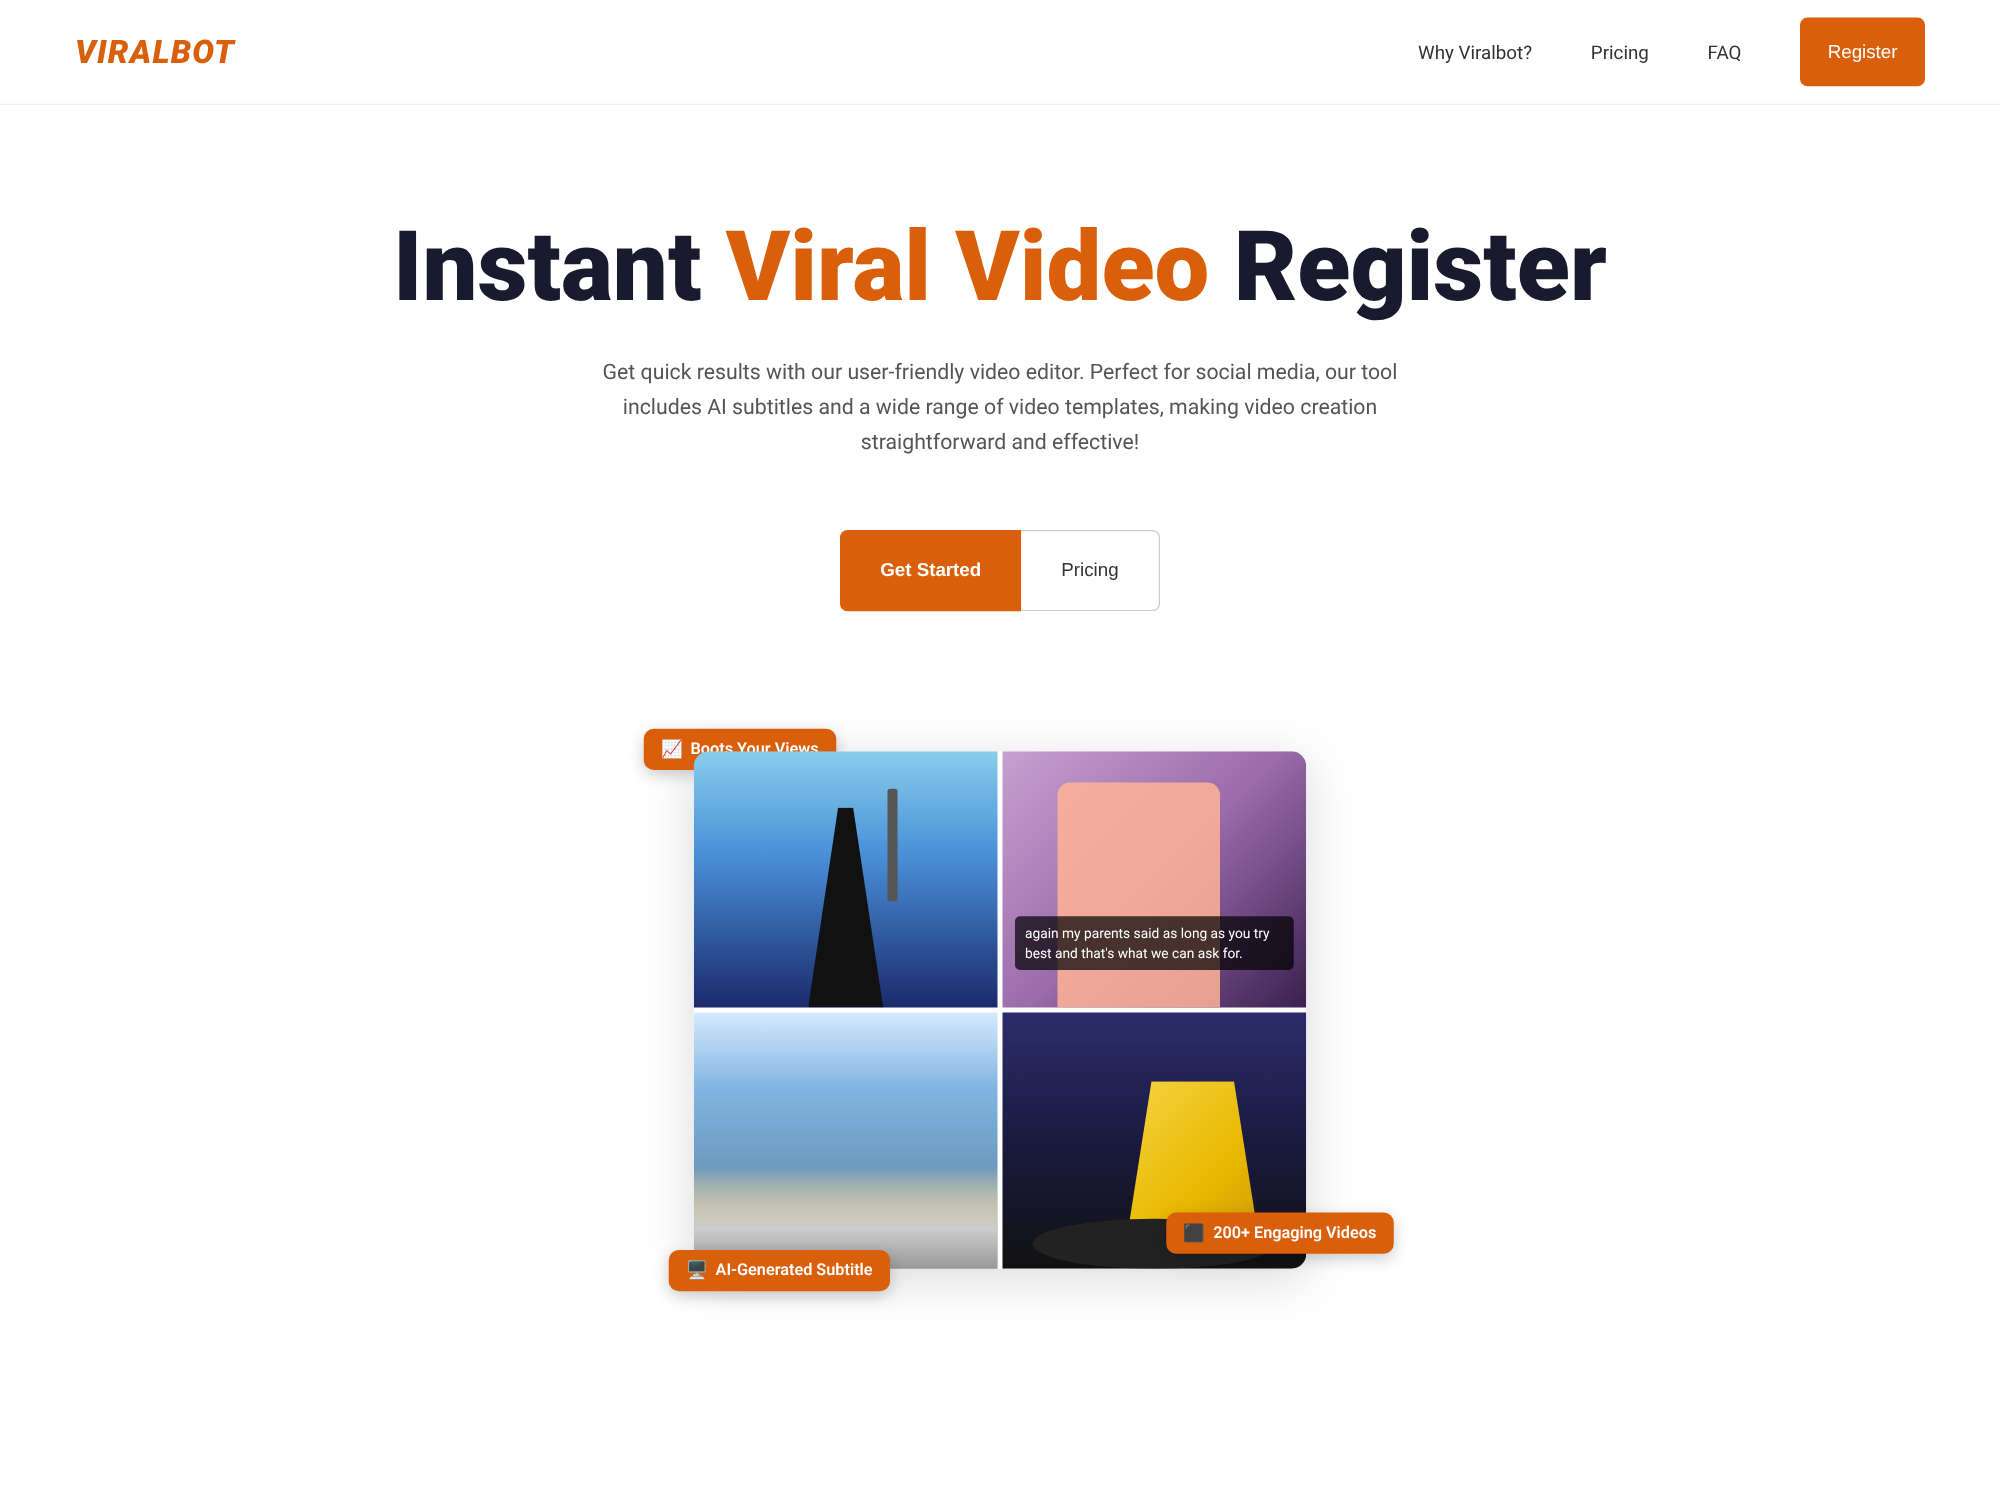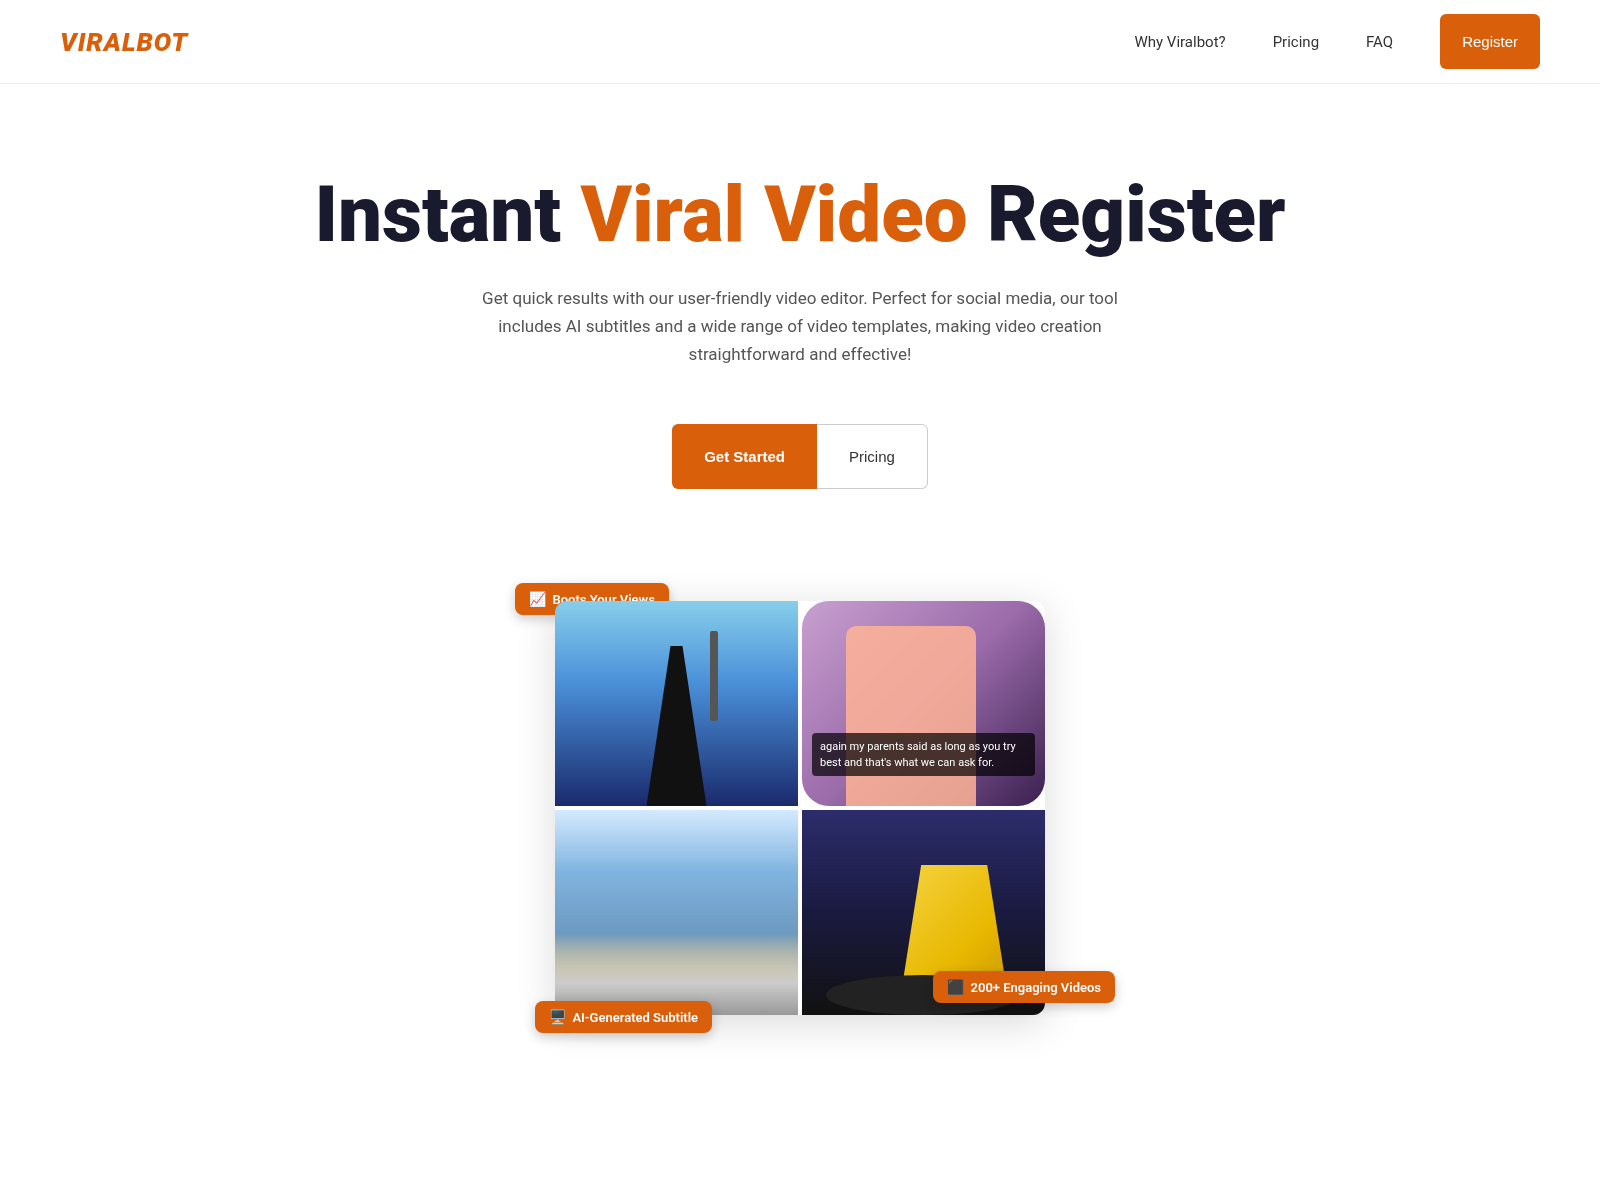--- a/index.html
+++ b/index.html
@@ -149,21 +149,20 @@
       top: 30px; right: 80px;
       width: 8px; height: 90px;
       background: #555;
       border-radius: 2px;
     }
 
     .vid-top-right {
       background: linear-gradient(135deg, #c8a0d0 0%, #9b6baa 50%, #3a2050 100%);
       position: relative;
       overflow: hidden;
-      border-radius: 27px;
     }
     
     .vid-top-right::before {
       content: '';
       position: absolute;
       bottom: 0; left: 50%;
       transform: translateX(-60%);
       width: 130px; height: 180px;
       background: rgba(255,180,150,0.85);
       border-radius: 10px 10px 0 0;

